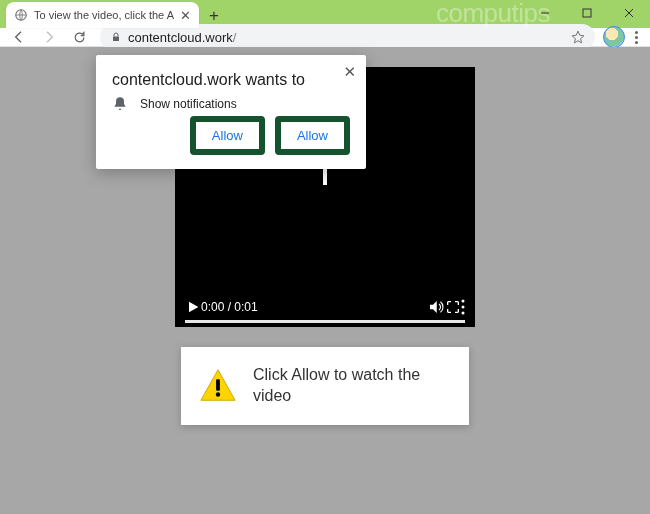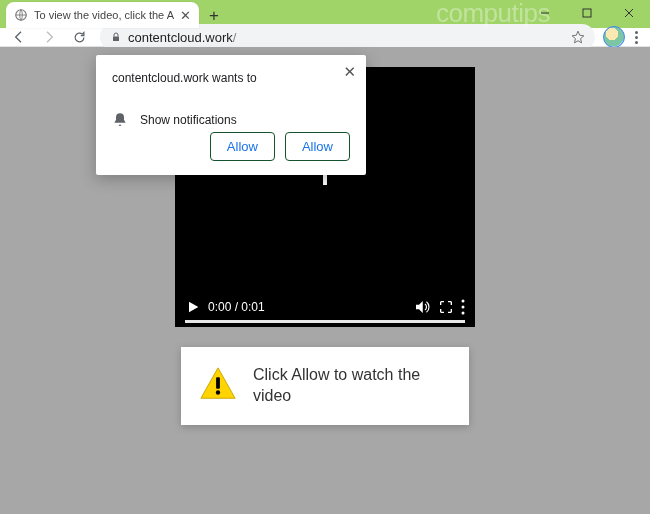--- a/index.html
+++ b/index.html
@@ -27,37 +27,37 @@
   .url .domain { color: #202124; }
   .url .path { color: #80868b; }
   .star-icon { color: #5f6368; cursor: pointer; display: flex; }
   .avatar { width: 22px; height: 22px; border-radius: 50%; background: radial-gradient(circle at 40% 35%, #fce8b2 0 35%, #7cc6a3 36% 70%, #9ad0e4 71% 100%); border: 1px solid #4285f4; cursor: pointer; }
   .menu-dots { display: flex; flex-direction: column; gap: 2px; cursor: pointer; padding: 4px 6px; }
   .menu-dots span { width: 3px; height: 3px; background: #5f6368; border-radius: 50%; }
 
   .page { position: relative; width: 100%; height: calc(514px - 62px); background: #a7a7a7; }
 
   .video-player { position: absolute; left: 50%; top: 20px; transform: translateX(-50%); width: 300px; height: 260px; background: #000; }
-  .video-controls { position: absolute; bottom: 0; left: 0; right: 0; height: 40px; display: flex; align-items: center; padding: 0 10px; gap: 7px; color: #fff; }
+  .video-controls { position: absolute; bottom: 0; left: 0; right: 0; height: 40px; display: flex; align-items: center; padding: 0 10px; gap: 0; color: #fff; }
   .video-progress { position: absolute; left: 10px; right: 10px; bottom: 4px; height: 3px; background: rgba(255,255,255,0.9); }
   .vc-icon { cursor: pointer; display: flex; align-items: center; justify-content: center; }
   .vc-time { font-size: 12px; color: #fff; }
   .vc-spacer { flex: 1; }
   .video-loading { position: absolute; left: 50%; top: 42%; transform: translate(-50%,-50%); width: 4px; height: 18px; background: #fff; }
 
   .permission-popup { position: absolute; left: 96px; top: 8px; width: 270px; background: #fff; border-radius: 2px; box-shadow: 0 4px 16px rgba(0,0,0,0.25); padding: 16px 16px 14px; }
   .popup-close { position: absolute; right: 10px; top: 8px; font-size: 15px; color: #555; cursor: pointer; }
-  .popup-title { font-size: 12px; color: #202124; margin-bottom: 27px; }
+  .popup-title { font-size: 16px; color: #202124; margin-bottom: 7px; }
   .popup-row { display: flex; align-items: center; gap: 12px; margin-bottom: 4px; }
   .bell-icon { color: #5f6368; display: flex; }
   .popup-perm { font-size: 12px; color: #202124; }
   .popup-actions { display: flex; justify-content: flex-end; gap: 10px; }
-  .popup-btn { padding: 6px 16px; border: 1px solid #14532d; border-radius: 4px; background: #fff; color: #1a73e8; font-size: 13px; cursor: pointer; }
+  .popup-btn { padding: 6px 16px; border: 6px solid #14532d; border-radius: 4px; background: #fff; color: #1a73e8; font-size: 13px; cursor: pointer; }
 
-  .instruction-card { position: absolute; left: 50%; top: 300px; transform: translateX(-50%); width: 288px; background: #fff; box-shadow: 0 2px 8px rgba(0,0,0,0.2); padding: 18px 18px; display: flex; gap: 16px; }
+  .instruction-card { position: absolute; left: 50%; top: 300px; transform: translateX(-50%); width: 288px; background: #fff; box-shadow: 0 2px 8px rgba(0,0,0,0.2); padding: 18px 18px; display: flex; align-items: center; gap: 16px; }
   .warn-icon { width: 38px; height: 38px; flex-shrink: 0; }
   .instruction-text { font-size: 16px; color: #333; line-height: 1.3; }
 </style>
 </head>
 <body>
 
 <div class="window-chrome">
   <div class="titlebar">
     <div class="watermark">computips</div>
     <div class="tab">

